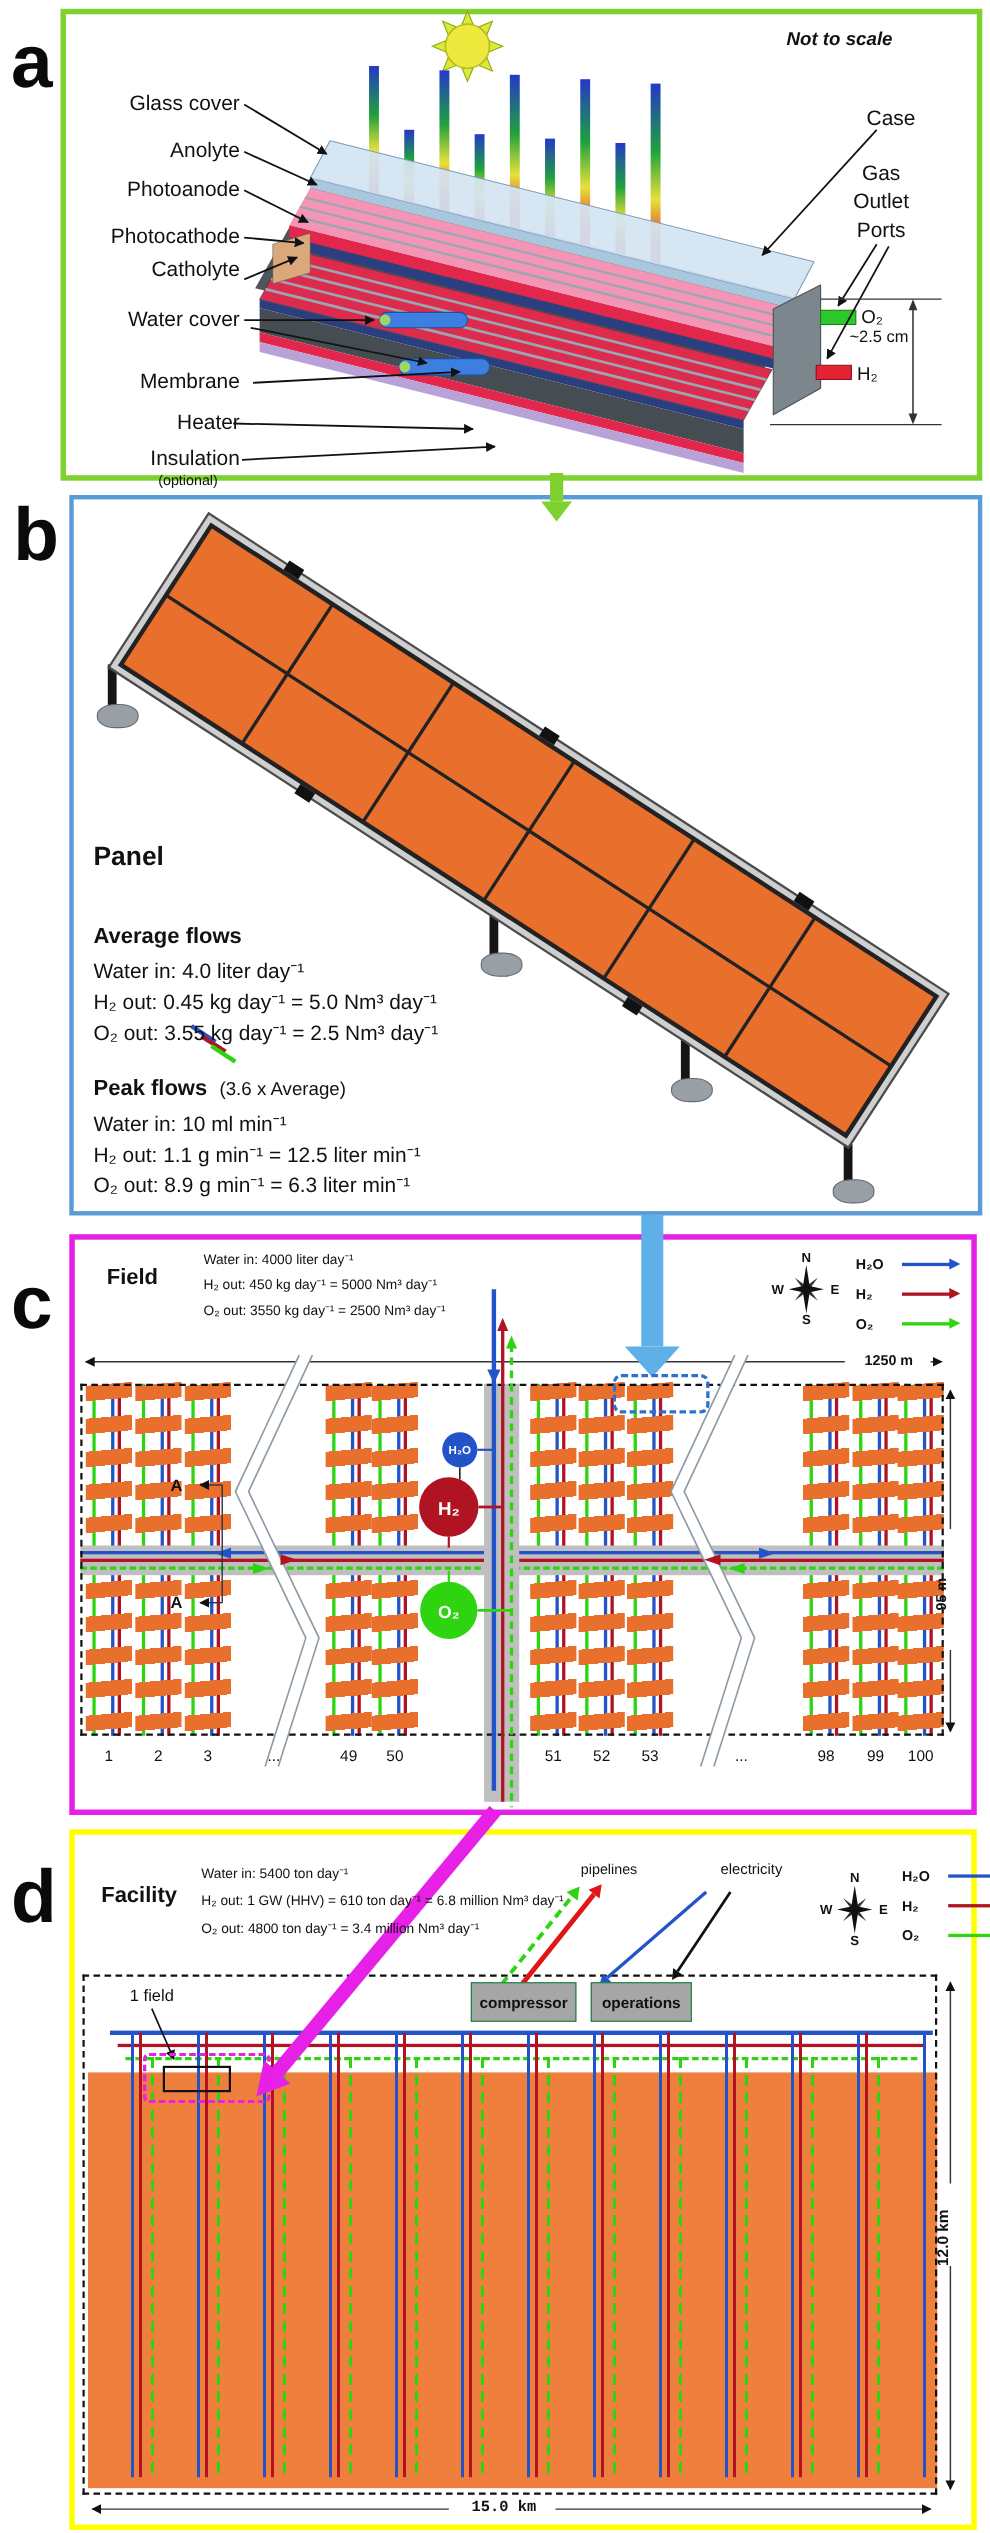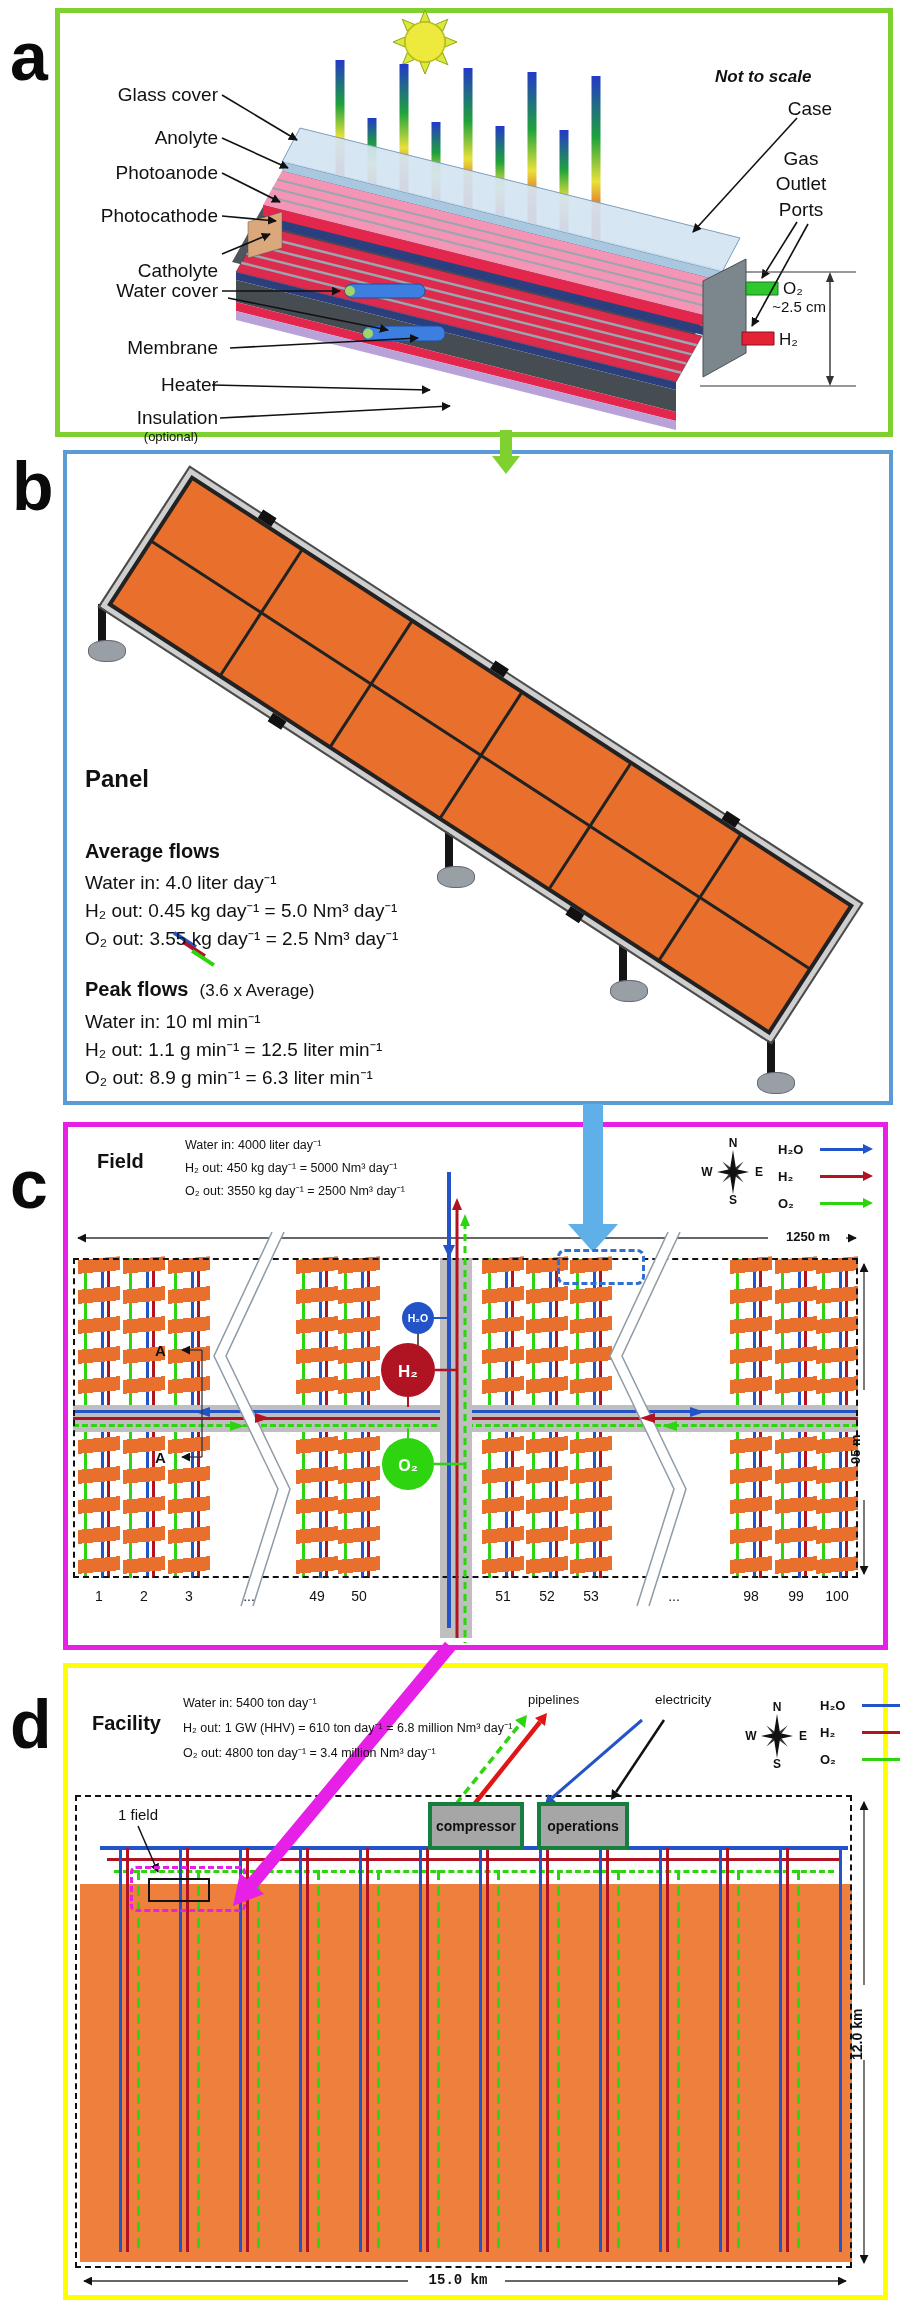--- a/index.html
+++ b/index.html
@@ -62,21 +62,21 @@
   
   .d-dash{position:absolute;left:75px;top:1795px;width:777px;height:473px;border:2.5px dashed #111;box-sizing:border-box;z-index:2;}
   .d-orange{position:absolute;left:80px;top:1884px;width:772px;height:378px;background:var(--orange-light,#ef7f3d);z-index:1;}
   .d-pipes-br{position:absolute;left:95px;top:1848px;width:750px;height:404px;z-index:3;
     background:repeating-linear-gradient(90deg,transparent 0 24px,var(--pipe-blue,#2353c8) 24px 27px,transparent 27px 31px,var(--pipe-red,#b01322) 31px 34px,transparent 34px 60px);}
   .d-pipes-g{position:absolute;left:95px;top:1870px;width:750px;height:382px;z-index:3;
     background:repeating-linear-gradient(90deg,transparent 0 42px,var(--pipe-green,#2fd411) 42px 45px,transparent 45px 60px);
     -webkit-mask-image:repeating-linear-gradient(180deg,#000 0 10px,transparent 10px 16px);
     mask-image:repeating-linear-gradient(180deg,#000 0 10px,transparent 10px 16px);}
   .hline{position:absolute;z-index:3;}
-  .gray-box{position:absolute;height:48px;background:var(--box-gray,#a6a6a6);border:4px solid #15803d;box-sizing:border-box;
+  .gray-box{position:absolute;height:36px;background:var(--box-gray,#a6a6a6);border:1px solid #15803d;box-sizing:border-box;
     z-index:7;display:flex;align-items:center;justify-content:center;font-size:14px;font-weight:600;}
   .one-field-rect{position:absolute;left:148px;top:1878px;width:62px;height:24px;border:2.5px solid #111;box-sizing:border-box;z-index:6;}
   .magenta-dash{position:absolute;left:130px;top:1866px;width:116px;height:46px;border:3px dashed var(--box-c,#e620e6);border-radius:6px;box-sizing:border-box;z-index:6;}
   .vdim{transform:rotate(-90deg);transform-origin:0 0;font-weight:600;font-size:14px;}
 </style>
 </head>
 <body>
 
 <div class="fig">
 
@@ -197,27 +197,27 @@
     <g>
       <polygon points="500,430 512,430 512,456 500,456" fill="var(--box-a,#7ed12f)"></polygon>
       <polygon points="492,456 520,456 506,474" fill="var(--box-a,#7ed12f)"></polygon>
     </g>
   </svg>
 
   <div class="t lbl" style="top:84px;">Glass cover</div>
   <div class="t lbl" style="top:127px;">Anolyte</div>
   <div class="t lbl" style="top:162px;">Photoanode</div>
   <div class="t lbl" style="top:205px;">Photocathode</div>
-  <div class="t lbl" style="top:260px;">Catholyte</div>
+  <div class="t lbl" style="top:235px;">Catholyte</div>
   <div class="t lbl" style="top:280px;">Water cover</div>
   <div class="t lbl" style="top:337px;">Membrane</div>
   <div class="t lbl" style="top:374px;">Heater</div>
   <div class="t lbl" style="top:407px;">Insulation</div>
   <div class="t lbl" style="top:429px;font-size:13px;padding-right:20px;box-sizing:border-box;">(optional)</div>
-  <div class="t" style="left:715px;top:26px;font-size:17px;font-style:italic;font-weight:600;margin-top:41px;">Not to scale</div>
+  <div class="t" style="left:715px;top:26px;font-size:17px;font-style:italic;font-weight:600;">Not to scale</div>
   <div class="t" style="left:765px;top:98px;width:90px;text-align:center;font-size:19px;">Case</div>
   <div class="t" style="left:770px;top:146px;width:62px;text-align:center;font-size:19px;white-space:normal;line-height:1.33;">Gas Outlet Ports</div>
   <div class="t" style="left:783px;top:279px;font-size:17px;">O₂</div>
   <div class="t" style="left:779px;top:330px;font-size:17px;">H₂</div>
   <div class="t" style="left:748px;top:298px;width:78px;text-align:right;font-size:15px;">~2.5 cm</div>
 
   <div class="panel-letter" style="left:12px;top:452px;">b</div>
   <div class="pbox box-b"></div>
 
   <div class="stem" style="left:98px;top:604px;height:38px;"></div>

